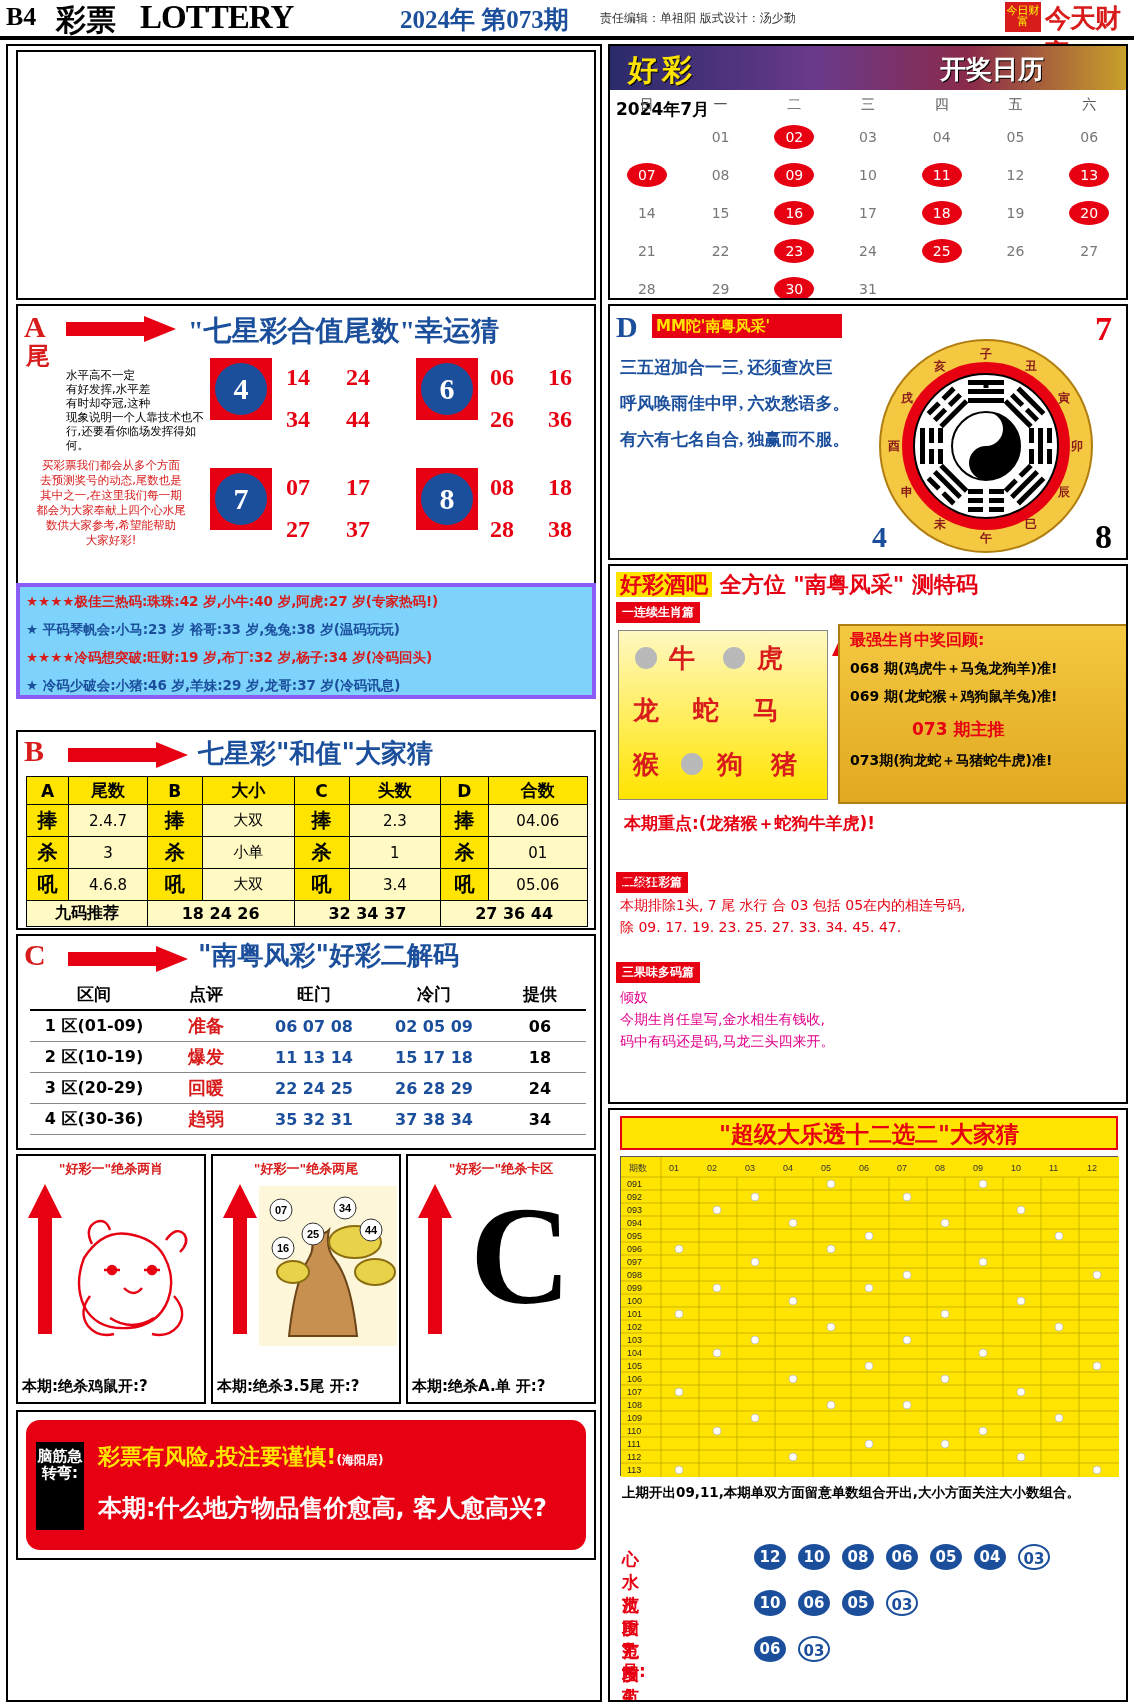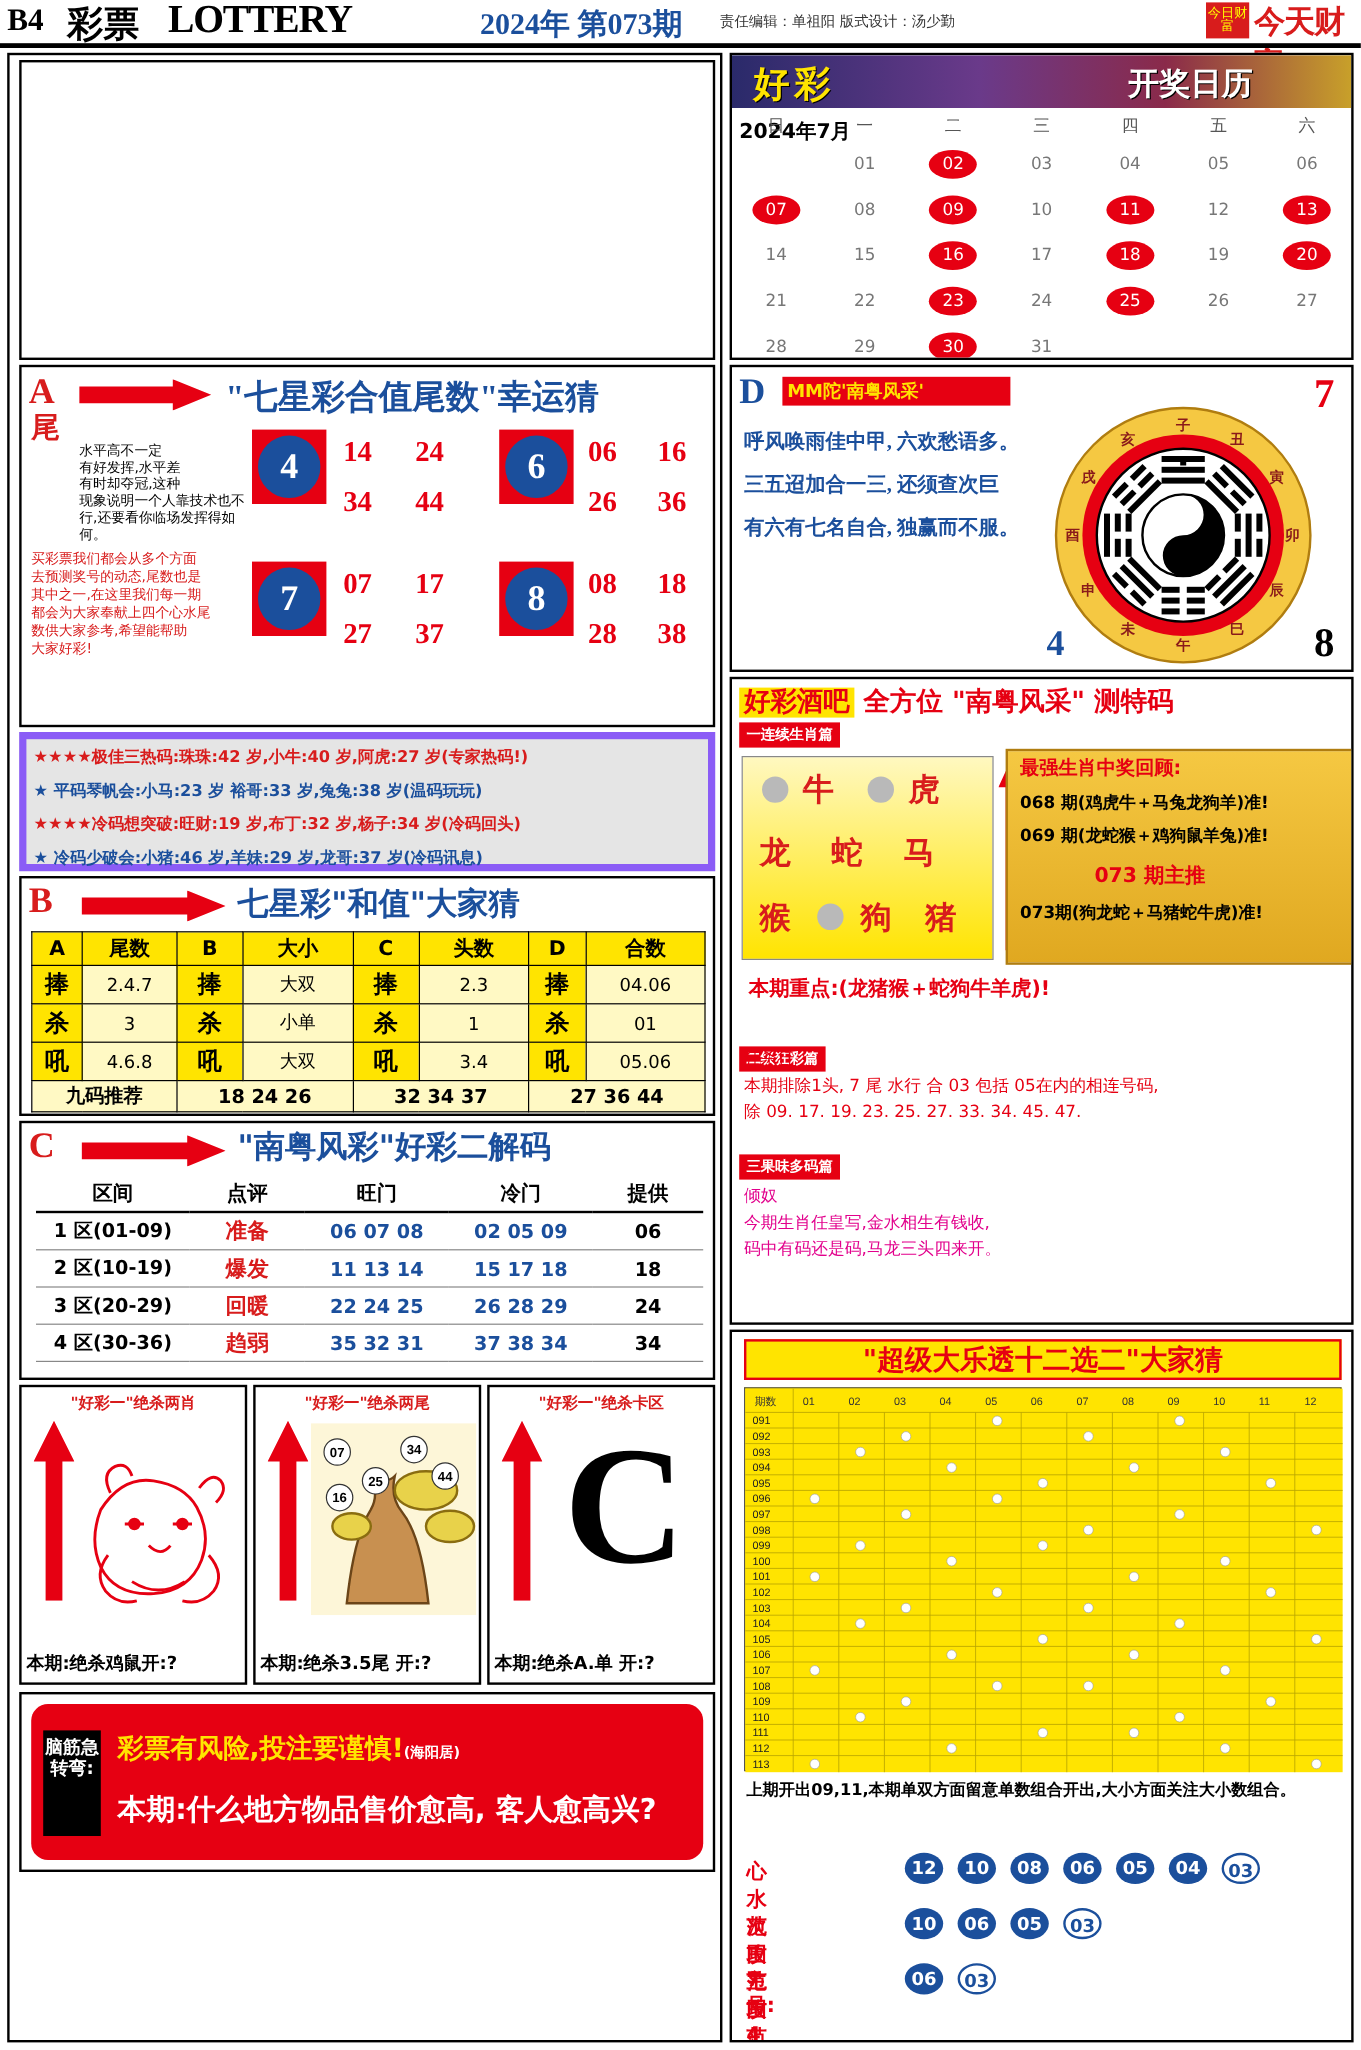--- a/index.html
+++ b/index.html
@@ -38,21 +38,21 @@
   .arrowA { position:absolute; left:48px; top:10px; width:110px; height:26px; }
   .arrow-shape { width:100%; height:100%; }
   .secA-title { position:absolute; left:170px; top:6px; font-size:28px; font-weight:bold; color:#1b4f9c; font-family:"Liberation Serif", serif; white-space:nowrap;}
   .secA-text { position:absolute; left:8px; top:62px; width:160px; font-size:11.5px; line-height:14px; color:#000; }
   .secA-text2 { position:absolute; left:8px; top:152px; width:170px; font-size:11.5px; line-height:15px; color:#d81c1c; }
   .ball { width:52px; height:52px; border-radius:50%; display:flex; align-items:center; justify-content:center; font-size:30px; font-weight:bold; color:#fff; font-family:"Liberation Serif", serif;}
   .ball-red-bg { position:absolute; width:62px; height:62px; background:#e60012; }
   .numcell { position:absolute; font-size:24px; font-weight:bold; color:#e60012; font-family:"Liberation Serif", serif; }
 
   
-  .hotband { position:absolute; left:8px; top:564px; width:580px; height:116px; border:6px solid #8b5cf6; background:#e5e5e5; }
+  .hotband { position:absolute; left:8px; top:537px; width:580px; height:116px; border:4px solid #8b5cf6; background:#7dd3fc; }
   .hot-line { position:absolute; left:6px; width:568px; font-size:13.5px; font-weight:bold; white-space:nowrap;}
   .hot-red { color:#d81c1c; }
   .hot-blue { color:#1b4f9c; }
 
   
   .secB { position:absolute; left:8px; top:684px; width:580px; height:200px; border:2px solid #000; background:#fff; }
   .secB-label { position:absolute; left:6px; top:2px; font-size:30px; font-weight:bold; color:#d81c1c; font-family:"Liberation Serif", serif; }
   .arrowB { position:absolute; left:50px; top:10px; width:120px; height:26px;}
   .secB-title { position:absolute; left:180px; top:4px; font-size:26px; font-weight:bold; color:#1b4f9c; white-space:nowrap;}
   table.tblB { position:absolute; left:8px; top:44px; width:562px; border-collapse:collapse; font-size:15px; }
@@ -168,21 +168,21 @@
             <polygon points="0,6 78,6 78,0 110,13 78,26 78,20 0,20" fill="#e60012"></polygon>
           </svg>
       </span>
       <span class="secA-title">"七星彩合值尾数"幸运猜</span>
       <div class="secA-text" style="white-space:pre-line;margin-left:40px;">水平高不一定
 有好发挥,水平差
 有时却夺冠,这种
 现象说明一个人靠技术也不
 行,还要看你临场发挥得如
 何。</div>
-      <div class="secA-text2" style="white-space:pre-line;">买彩票我们都会从多个方面
+      <div class="secA-text2" style="white-space:pre-line;text-align:center;">买彩票我们都会从多个方面
 去预测奖号的动态,尾数也是
 其中之一,在这里我们每一期
 都会为大家奉献上四个心水尾
 数供大家参考,希望能帮助
 大家好彩!</div>
 
       <div class="ball-red-bg" style="left:192px; top:52px;"></div>
       <div class="ball" style="position:absolute; left:197px; top:57px; background:#1b4f9c;">4</div>
       <span class="numcell" style="left:268px; top:58px;">14</span>
       <span class="numcell" style="left:328px; top:58px;">24</span>
@@ -461,22 +461,22 @@
     </div>
   </div>
 
   <div class="secD">
     <span class="secD-label">D</span>
     <span class="secD-banner">MM陀'南粤风采'</span>
     <span class="secD-7">7</span>
     <span class="secD-8">8</span>
     <span class="secD-4">4</span>
     <div class="poem">
+      <div>三五迢加合一三, 还须查次巨</div>
       <div>呼风唤雨佳中甲, 六欢愁语多。</div>
-      <div>三五迢加合一三, 还须查次巨</div>
       <div>有六有七名自合, 独赢而不服。</div>
     </div>
     <div class="bagua-wrap">
       <svg width="216" height="216" viewBox="0 0 216 216">
         <circle cx="108" cy="108" r="106" fill="#f5c842" stroke="#b07d10" stroke-width="2"></circle>
         <circle cx="108" cy="108" r="84" fill="#e60012"></circle>
         <circle cx="108" cy="108" r="72" fill="#ffffff" stroke="#000" stroke-width="2"></circle>
         <g stroke="#000" stroke-width="5" stroke-linecap="butt">
           <g transform="rotate(0 108 108)">
               <line x1="108" y1="44" x2="108" y2="50"></line>

